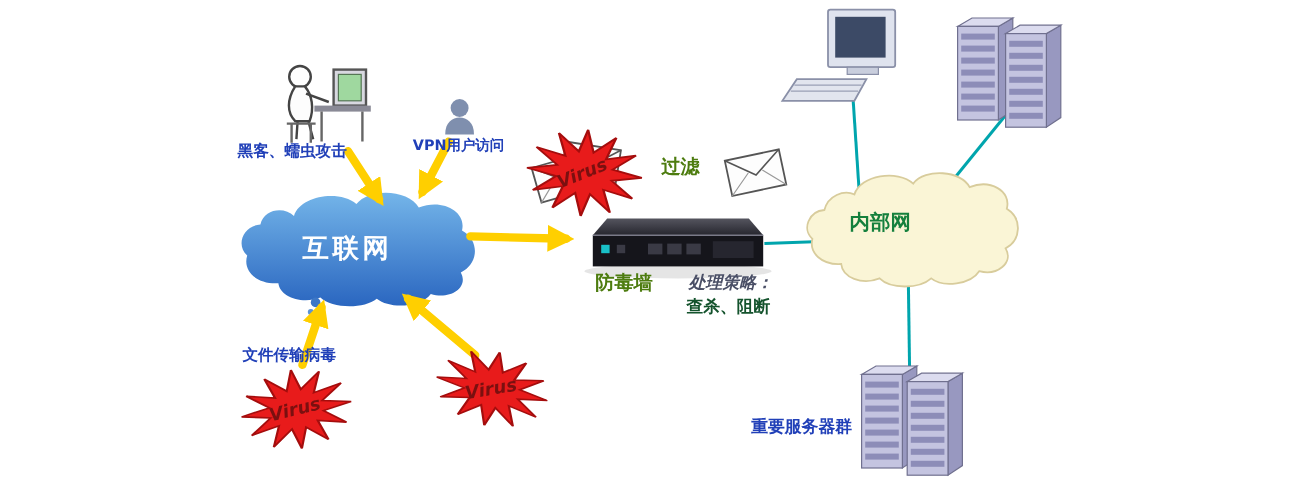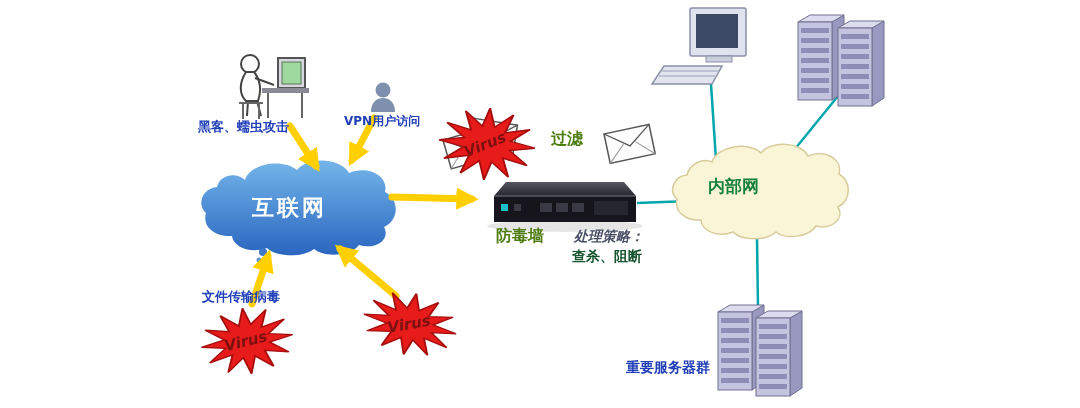--- a/index.html
+++ b/index.html
@@ -142,15 +142,15 @@
 
   <div class="lbl lbl-blue fs13" style="left:198px;top:120px;">黑客、蠕虫攻击</div>
   <div class="lbl lbl-blue fs12" style="left:344px;top:115px;">VPN用户访问</div>
   <div class="lbl lbl-white fs18" style="left:252px;top:196px;">互联网</div>
   <div class="lbl lbl-red fs16" style="left:551px;top:130px;">过滤</div>
   <div class="lbl lbl-red fs16" style="left:496px;top:227px;">防毒墙</div>
   <div class="lbl lbl-dark fs14" style="left:574px;top:229px;font-style:italic;">处理策略：</div>
   <div class="lbl lbl-teal fs14" style="left:572px;top:249px;">查杀、阻断</div>
   <div class="lbl lbl-brick fs17" style="left:708px;top:177px;">内部网</div>
   <div class="lbl lbl-blue fs13" style="left:202px;top:290px;">文件传输病毒</div>
-  <div class="lbl lbl-blue fs14" style="left:626px;top:360px;">重要服务器群</div>
+  <div class="lbl lbl-blue fs14" style="left:626px;top:349px;">重要服务器群</div>
 
 </div>
 
 </body></html>

